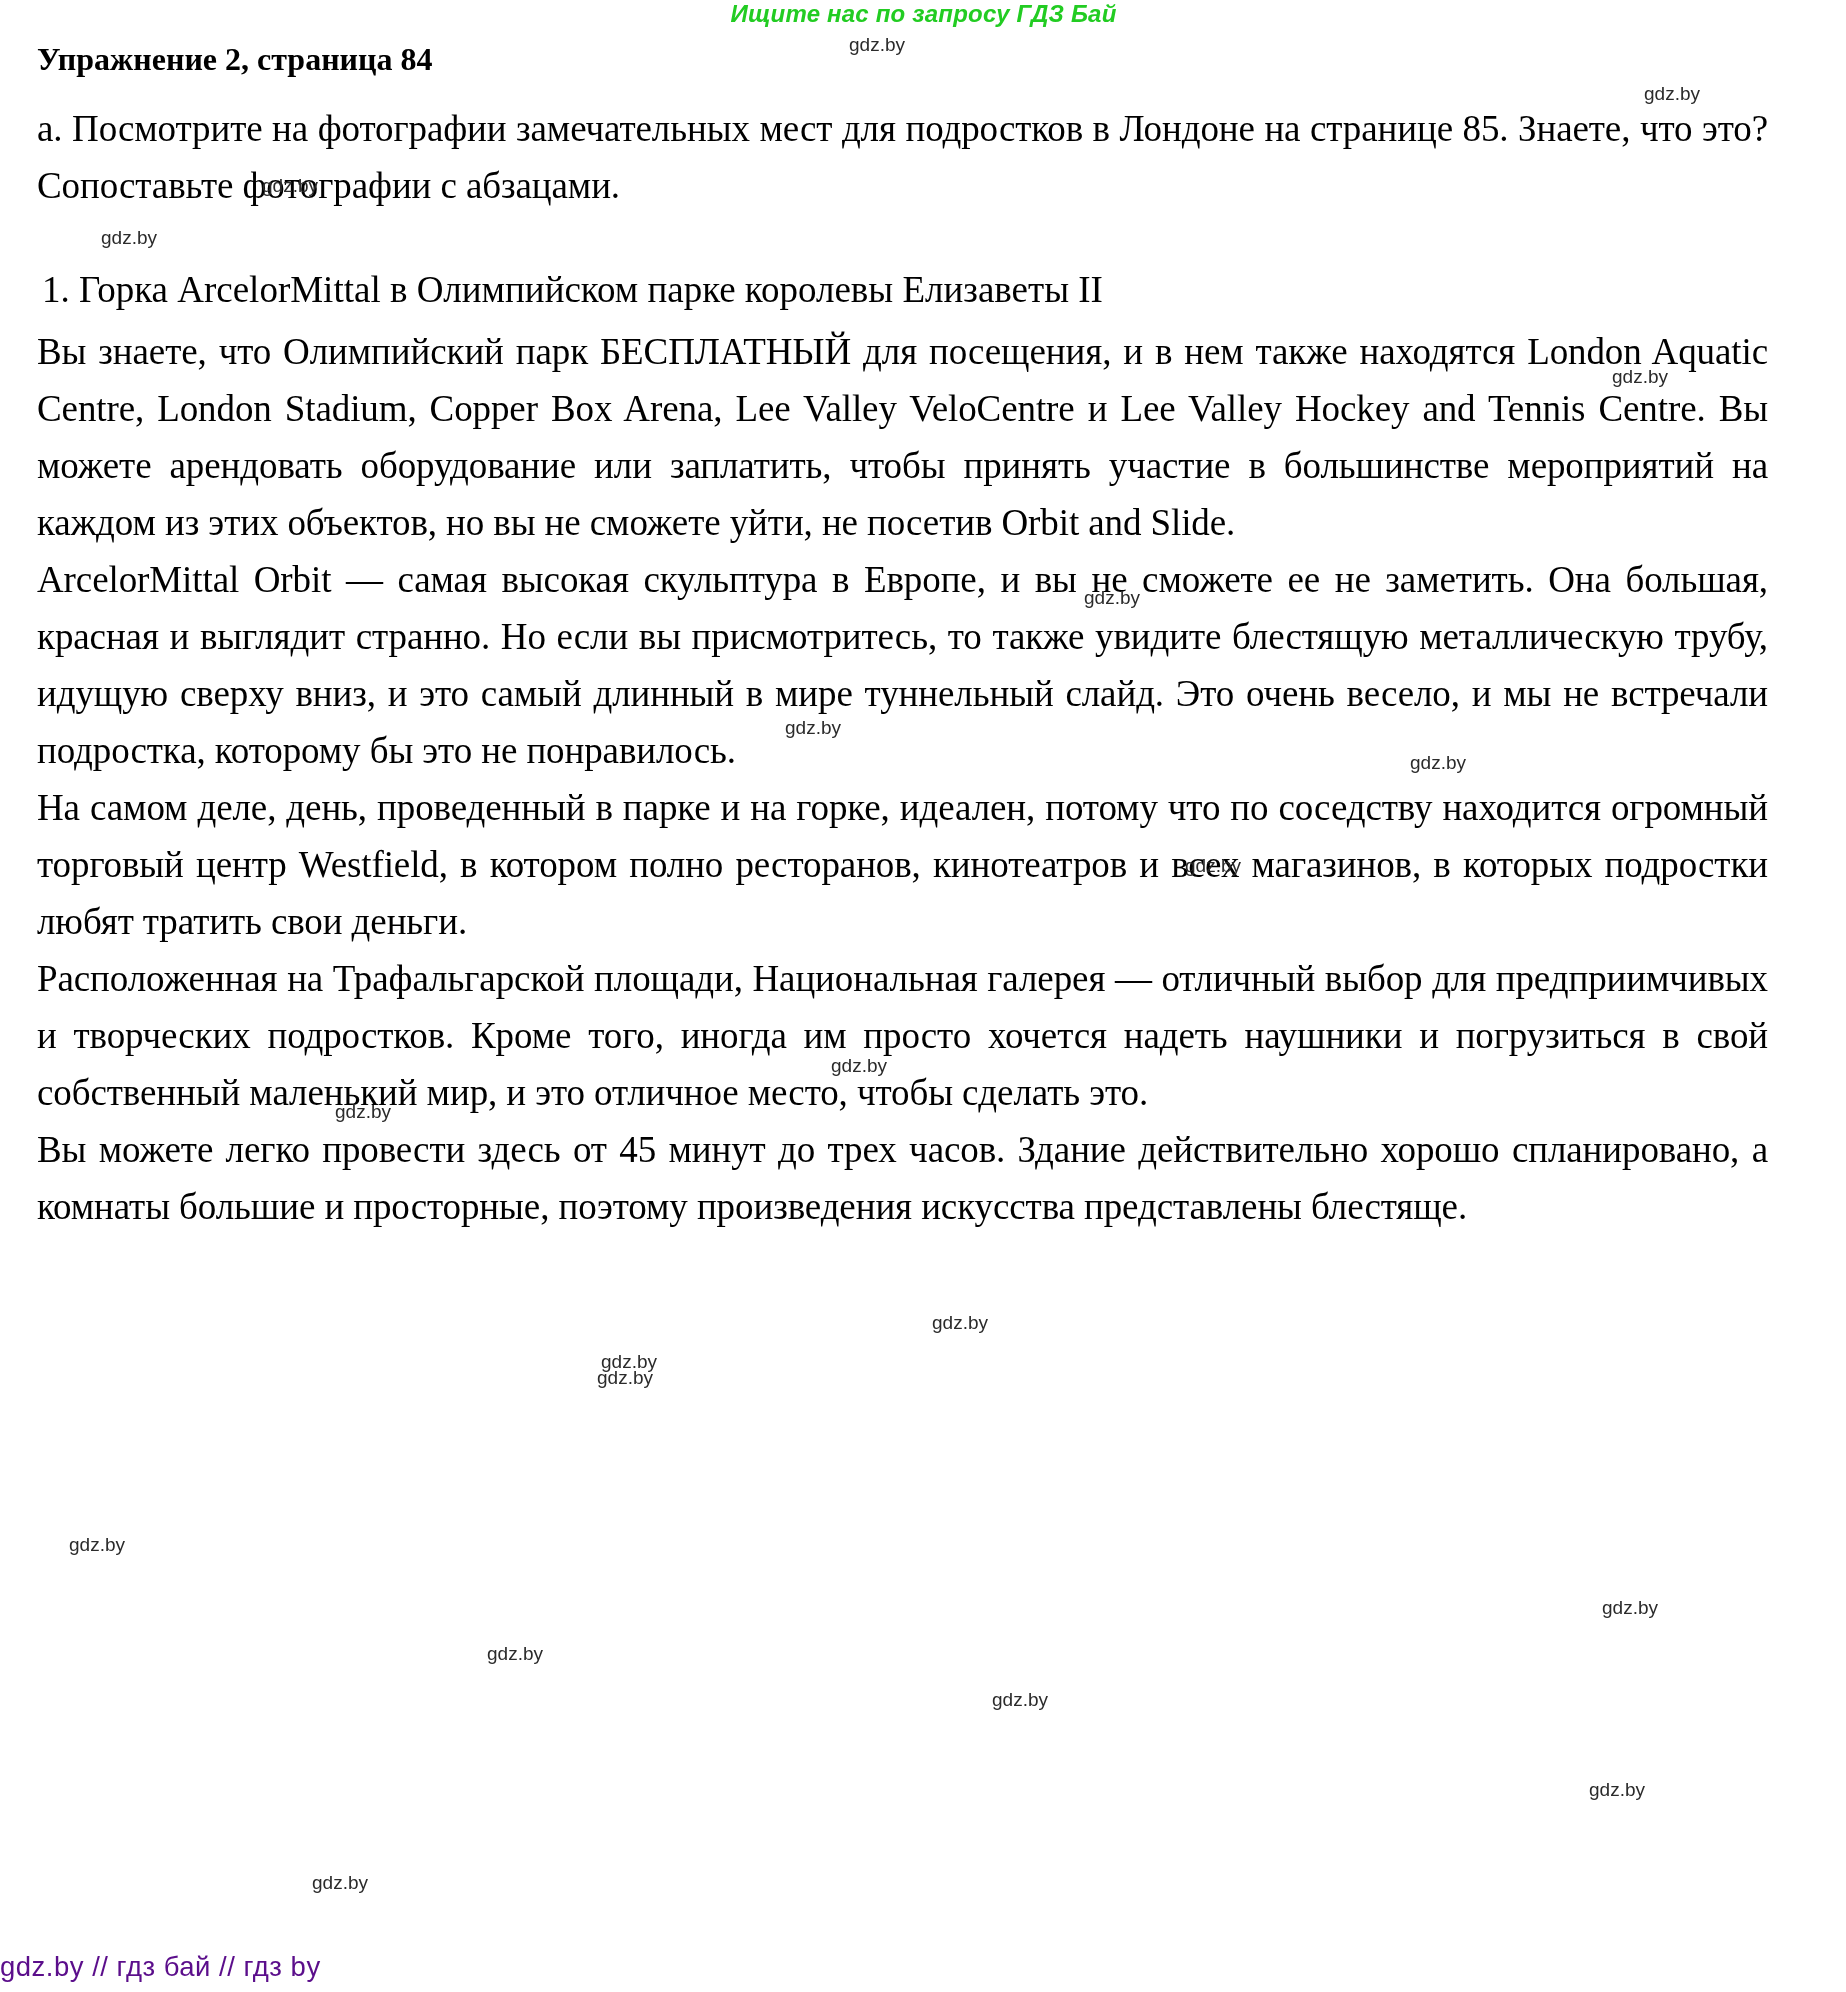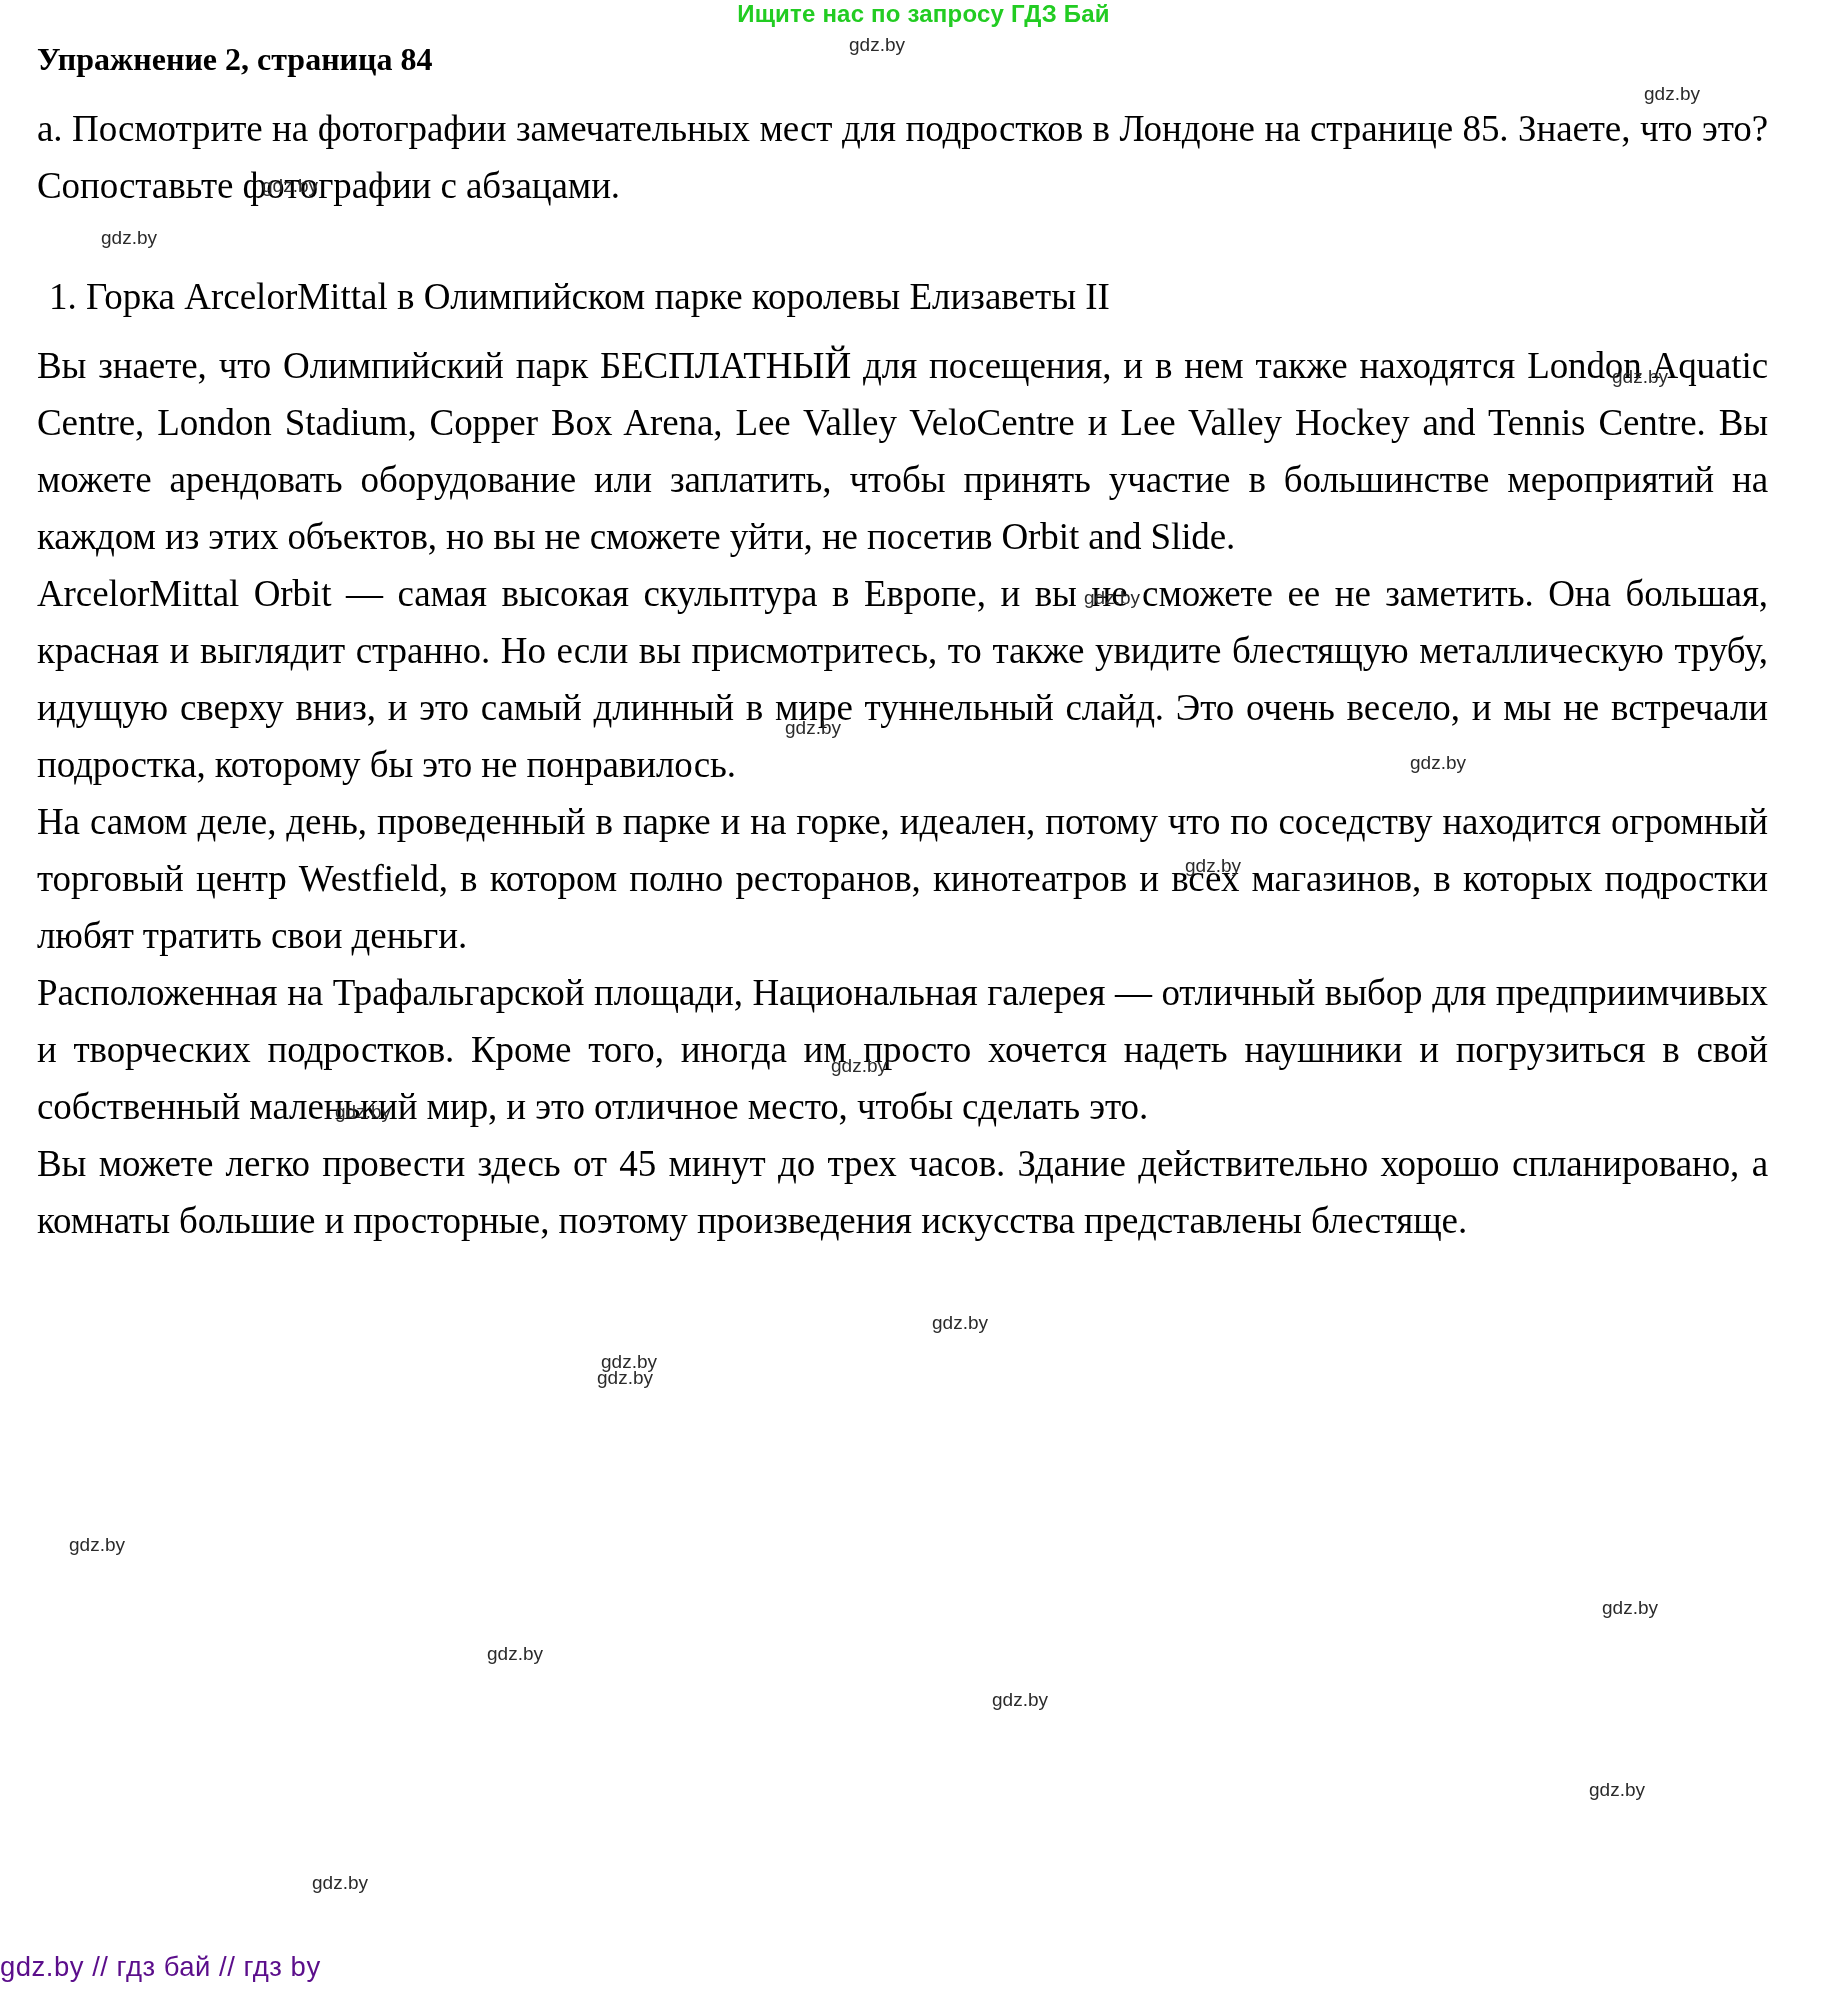--- a/index.html
+++ b/index.html
@@ -22,20 +22,21 @@
     top: 0px;
     left: 0;
     width: 1847px;
     text-align: center;
     font-family: "Liberation Sans", "DejaVu Sans", sans-serif;
     font-weight: bold;
     font-size: 24px;
     line-height: 27.5px;
     color: #22cc22;
     letter-spacing: 0.2px;
+    font-style: italic;
   }
 
   
   #doc {
     position: absolute;
     top: 35px;
     left: 37px;
     width: 1731px;
   }
 
@@ -52,21 +53,21 @@
     margin: 0;
     font-size: 37px;
     line-height: 57px;
     text-align: justify;
     text-justify: inter-word;
     letter-spacing: -0.1px;
     word-spacing: 0px;
   }
 
   p.heading-line {
-    margin: 12px;
+    margin: 5px;
     font-size: 37px;
     line-height: 57px;
     text-align: left;
   }
   .gap-med   { height: 42px; }
 
   
   .wm {
     position: absolute;
     font-family: Liberation Sans, sans-serif;

